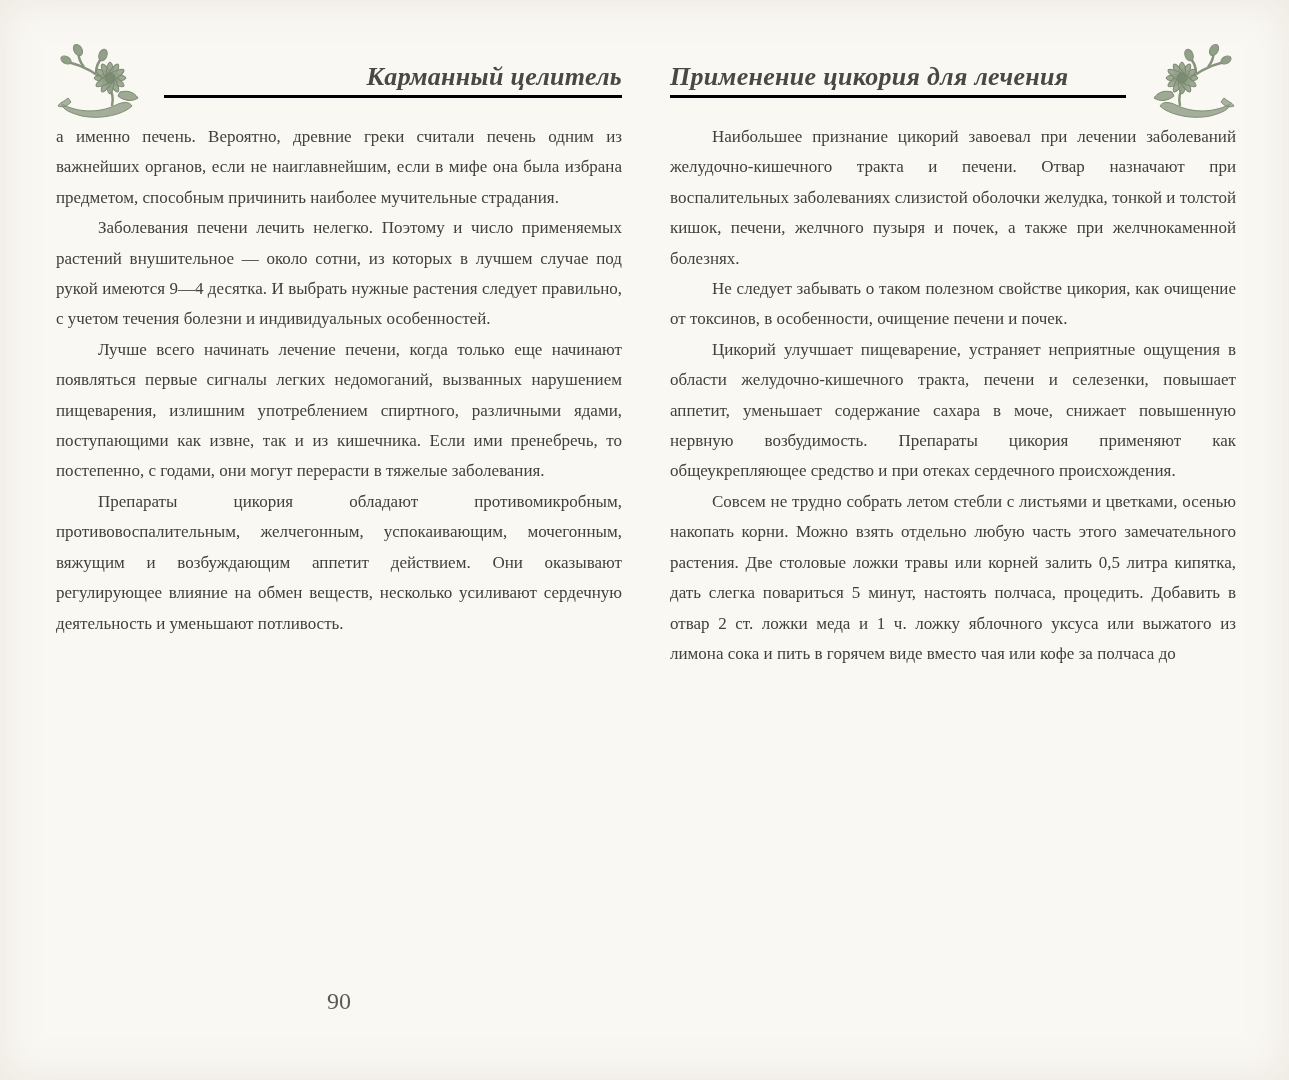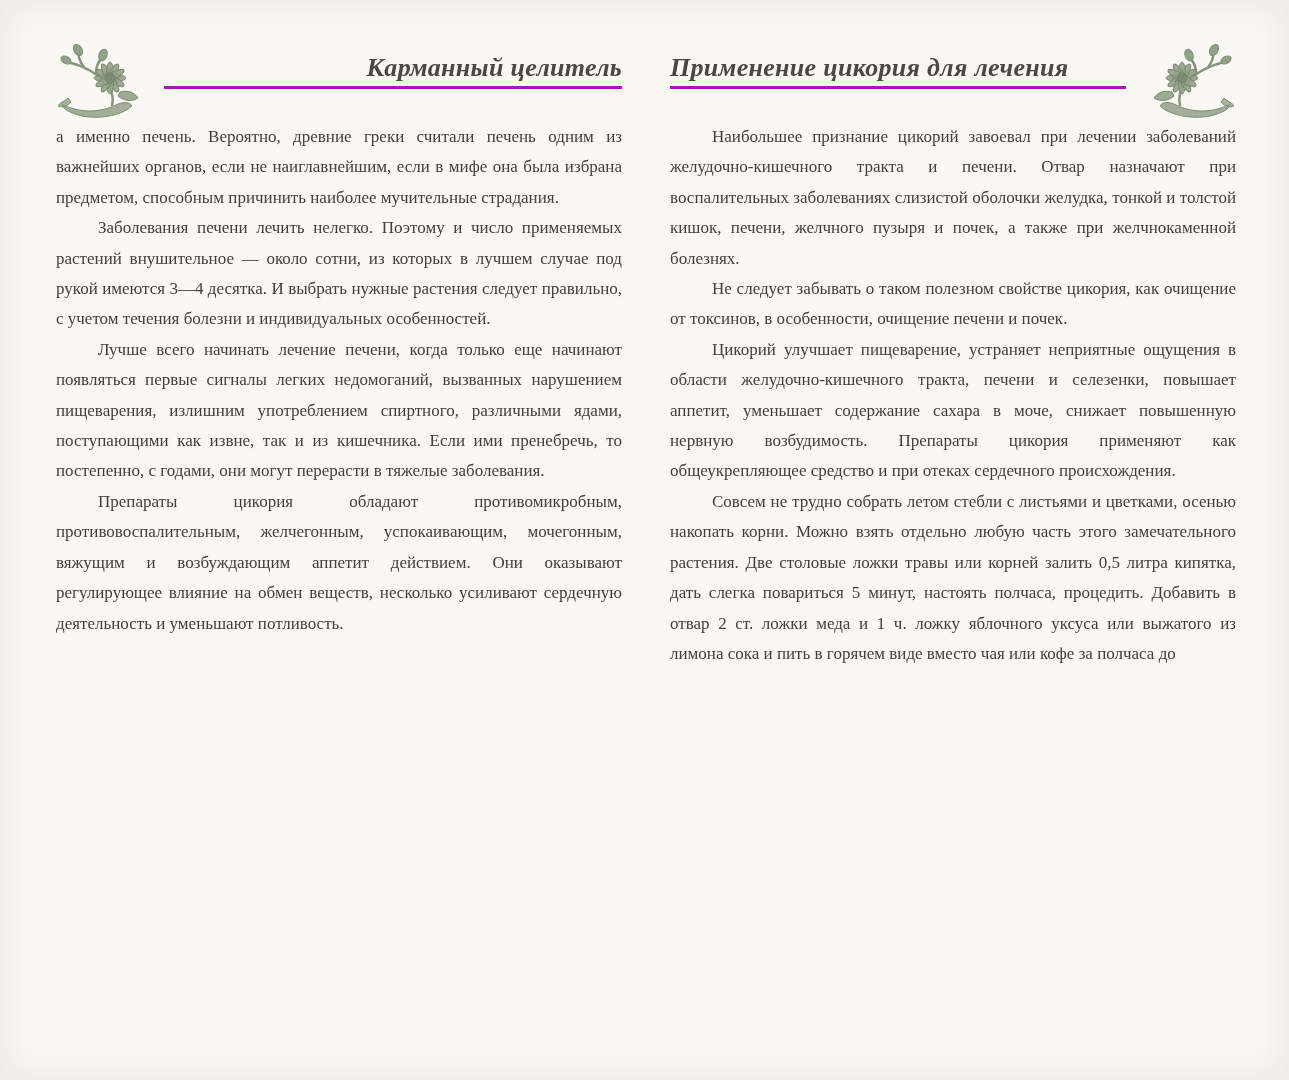--- a/index.html
+++ b/index.html
@@ -13,22 +13,22 @@
   }
   .spread { position: absolute; inset: 0; box-shadow: inset 0 0 40px rgba(190,185,170,.25); }
 
   .page { position: absolute; top: 44px; width: 566px; }
   .page-left  { left: 56px; }
   .page-right { left: 670px; }
 
   
   .page-header { position: relative; height: 62px; margin-bottom: 16px; }
   .head-rule {
-    position: absolute; bottom: 17px;
-    border-bottom: 3px solid #a21caf;
+    position: absolute; bottom: 8px;
+    border-bottom: 3px solid #000000;
   }
   .page-left  .head-rule { left: 108px; right: 0; text-align: right; }
   .page-right .head-rule { left: 0; right: 110px; text-align: left; }
   .head-title {
     display: inline-block;
     font-size: 26px; font-weight: bold; font-style: italic;
     color: #4a4842;
     padding-bottom: 3px;
     letter-spacing: .3px;
     white-space: nowrap;
@@ -99,21 +99,21 @@
           </g>
           <path d="M66,52 C74,50 80,52 84,58 C78,62 70,61 64,56 Z"></path>
         </g>
       </svg>
       <div class="head-rule">
         <span class="head-title">Карманный целитель</span>
       </div>
     </div>
     <div class="page-body">
       <p class="no-indent">а именно печень. Вероятно, древние греки считали печень одним из важнейших органов, если не наиглавнейшим, если в мифе она была избрана предметом, способным причинить наиболее мучительные страдания.</p>
-      <p>Заболевания печени лечить нелегко. Поэтому и число применяемых растений внушительное — около сотни, из которых в лучшем случае под рукой имеются 3—4 десятка. И выбрать нужные растения следует правильно, с учетом течения болезни и индивидуальных особенностей.</p>
+      <p>Заболевания печени лечить нелегко. Поэтому и число применяемых растений внушительное — около сотни, из которых в лучшем случае под рукой имеются 9—4 десятка. И выбрать нужные растения следует правильно, с учетом течения болезни и индивидуальных особенностей.</p>
       <p>Лучше всего начинать лечение печени, когда только еще начинают появляться первые сигналы легких недомоганий, вызванных нарушением пищеварения, излишним употреблением спиртного, различными ядами, поступающими как извне, так и из кишечника. Если ими пренебречь, то постепенно, с годами, они могут перерасти в тяжелые заболевания.</p>
       <p>Препараты цикория обладают противомикробным, противовоспалительным, желчегонным, успокаивающим, мочегонным, вяжущим и возбуждающим аппетит действием. Они оказывают регулирующее влияние на обмен веществ, несколько усиливают сердечную деятельность и уменьшают потливость.</p>
     </div>
   </div>
 
   <div class="page page-right">
     <div class="page-header">
       <svg class="ornament" viewBox="0 0 102 84">
         <g fill="#93a089" stroke="#7f8d76" stroke-width="1">
           <path d="M8,64 C22,72 44,74 62,65 C70,61 76,62 78,66 C70,74 48,80 28,76 C16,73 8,69 8,64 Z" fill-opacity=".85"></path>
@@ -148,14 +148,15 @@
       </div>
     </div>
     <div class="page-body">
       <p>Наибольшее признание цикорий завоевал при лечении заболеваний желудочно-кишечного тракта и печени. Отвар назначают при воспалительных заболеваниях слизистой оболочки желудка, тонкой и толстой кишок, печени, желчного пузыря и почек, а также при желчнокаменной болезнях.</p>
       <p>Не следует забывать о таком полезном свойстве цикория, как очищение от токсинов, в особенности, очищение печени и почек.</p>
       <p>Цикорий улучшает пищеварение, устраняет неприятные ощущения в области желудочно-кишечного тракта, печени и селезенки, повышает аппетит, уменьшает содержание сахара в моче, снижает повышенную нервную возбудимость. Препараты цикория применяют как общеукрепляющее средство и при отеках сердечного происхождения.</p>
       <p>Совсем не трудно собрать летом стебли с листьями и цветками, осенью накопать корни. Можно взять отдельно любую часть этого замечательного растения. Две столовые ложки травы или корней залить 0,5 литра кипятка, дать слегка повариться 5 минут, настоять полчаса, процедить. Добавить в отвар 2 ст. ложки меда и 1 ч. ложку яблочного уксуса или выжатого из лимона сока и пить в горячем виде вместо чая или кофе за полчаса до</p>
     </div>
   </div>
 
+  <div class="page-number page-number-left">90</div>
 
 </div>
 
 </body></html>

